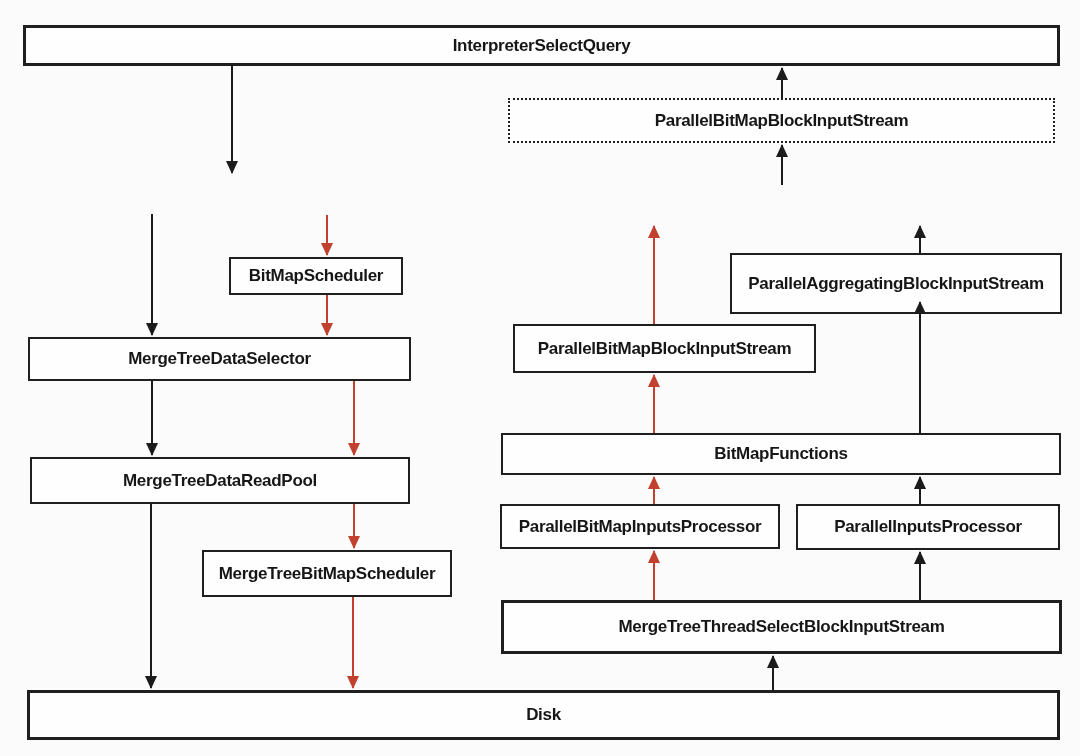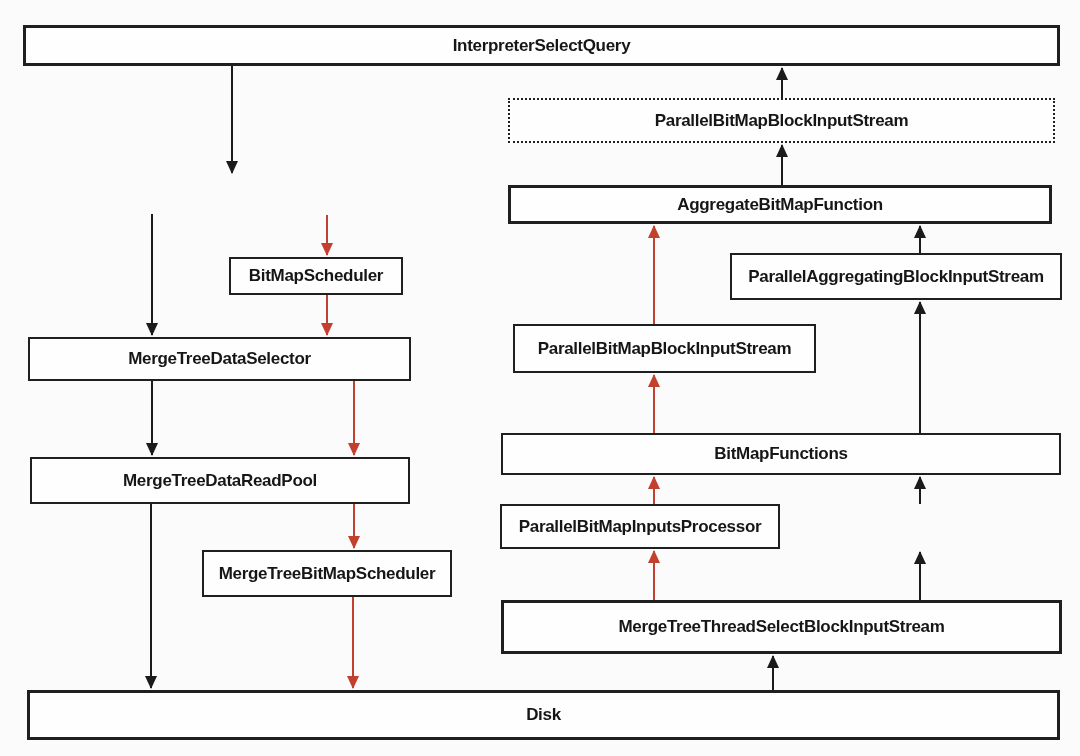--- a/index.html
+++ b/index.html
@@ -60,40 +60,40 @@
   </div>
 
   <div class="node thick" style="left:27px;top:690px;width:1033px;height:50px">
     <span>Disk</span>
   </div>
 
   <div class="node dotted" style="left:508px;top:98px;width:547px;height:45px">
     <span>ParallelBitMapBlockInputStream</span>
   </div>
 
-  <div class="node thick" style="left:508px;top:185px;width:544px;height:39px">
-    <span>AggregateBitMapFunction</span>
-  </div>
 
-  <div class="node" style="left:730px;top:253px;width:332px;height:47px">
+  <div class="node" style="left:730px;top:253px;width:332px;height:61px">
     <span>ParallelAggregatingBlockInputStream</span>
   </div>
 
   <div class="node" style="left:513px;top:324px;width:303px;height:49px">
     <span>ParallelBitMapBlockInputStream</span>
   </div>
 
   <div class="node" style="left:501px;top:433px;width:560px;height:42px">
     <span>BitMapFunctions</span>
   </div>
 
   <div class="node" style="left:500px;top:504px;width:280px;height:45px">
     <span>ParallelBitMapInputsProcessor</span>
   </div>
 
+  <div class="node" style="left:796px;top:504px;width:264px;height:46px">
+    <span>ParallelInputsProcessor</span>
+  </div>
 
   <div class="node thick" style="left:501px;top:600px;width:561px;height:54px">
     <span>MergeTreeThreadSelectBlockInputStream</span>
   </div>
 
   <div class="edge down black" style="left:232px;top:66px;height:107px">
       <i class="line"></i>
       <i class="head"></i>
     </div>
 

